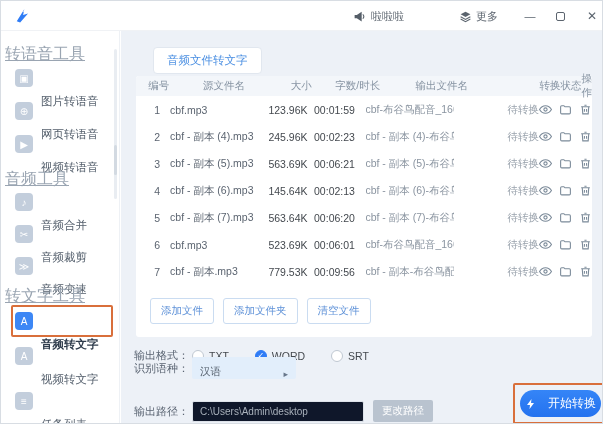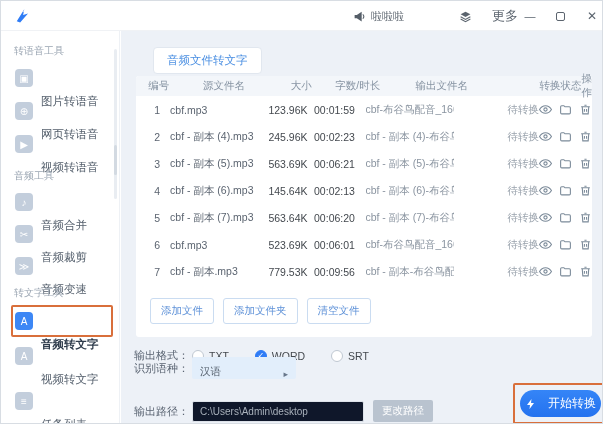--- a/index.html
+++ b/index.html
@@ -5,32 +5,32 @@
   * { box-sizing: border-box; margin: 0; padding: 0; }
   html,body { width:603px; height:424px; }
   body { font-family:"Liberation Sans","DejaVu Sans",sans-serif; overflow:hidden; }
   .window { position:relative; width:603px; height:424px; background:#fff; border:1px solid #d8dde3; overflow:hidden; }
 
   
   .titlebar { position:absolute; left:0; top:0; width:100%; height:30px; background:#fff; display:flex; align-items:center; border-bottom:1px solid #f0f2f5; }
   .brand { display:flex; align-items:center; gap:6px; padding-left:12px; }
   .brand .app-name { font-size:13px; font-weight:bold; color:#33404e; letter-spacing:1px; }
   .promo { position:absolute; left:352px; top:0; height:30px; display:flex; align-items:center; gap:5px; color:#5b646e; font-size:11px; cursor:pointer; }
-  .more { position:absolute; left:458px; top:0; height:30px; display:flex; align-items:center; gap:20px; color:#5b646e; font-size:13px; cursor:pointer; }
+  .more { position:absolute; left:458px; top:0; height:30px; display:flex; align-items:center; gap:4px; color:#5b646e; font-size:11px; cursor:pointer; }
   .winctl { position:absolute; top:0; height:30px; width:26px; display:flex; align-items:center; justify-content:center; color:#5b646e; font-size:11px; cursor:pointer; }
   .winctl.min { left:516px; }
   .winctl.max { left:546px; }
   .winctl.close { left:578px; font-size:12px; }
   .maxbox { width:9px; height:9px; border:1px solid #5b646e; border-radius:2px; }
 
   
   .sidebar { position:absolute; left:0; top:30px; width:119px; height:394px; background:#fff; border-right:1px solid #eef1f5; }
   .side-scroll { position:absolute; right:2px; top:18px; width:3px; height:150px; background:#e9edf2; border-radius:2px; }
   .side-scroll .thumb { position:absolute; left:0; top:96px; width:3px; height:30px; background:#d3dae2; border-radius:2px; }
-  .side-header { position:absolute; left:13px; font-size:10px; color:#9aa5b2; }
+  .side-header { position:absolute; left:4px; font-size:16px; color:#9aa5b2;text-decoration:underline; }
   .side-item { position:absolute; left:10px; height:26px; width:104px; display:flex; align-items:center; gap:8px; padding-left:4px; cursor:pointer; }
   .tile { width:18px; height:18px; border-radius:4px; background:#c3cedc; color:#fff; display:flex; align-items:center; justify-content:center; font-size:10px; flex:0 0 auto; }
   .side-item.active .tile { background:#3d87f5; }
   .side-label { font-size:11.5px; color:#55606d; white-space:nowrap;margin-top:47px; }
   .side-item.active .side-label { color:#2f3c4c; font-weight:bold; }
   .annotation { position:absolute; border:2px solid #d96f3b; border-radius:2px; pointer-events:none; }
   .anno-side { left:10px; top:274px; width:102px; height:32px; }
 
   
   .main { position:absolute; left:120px; top:30px; width:483px; height:394px; background:#edf1f7; }

